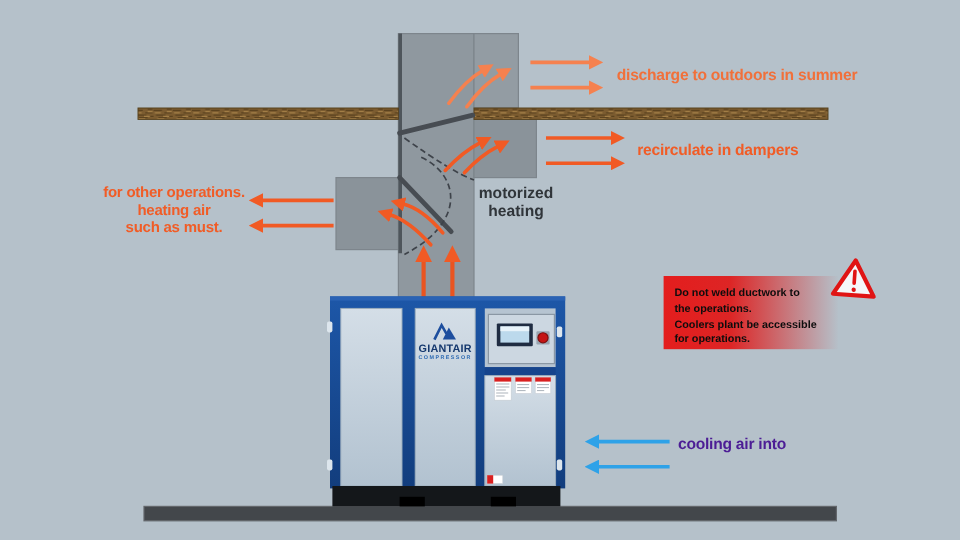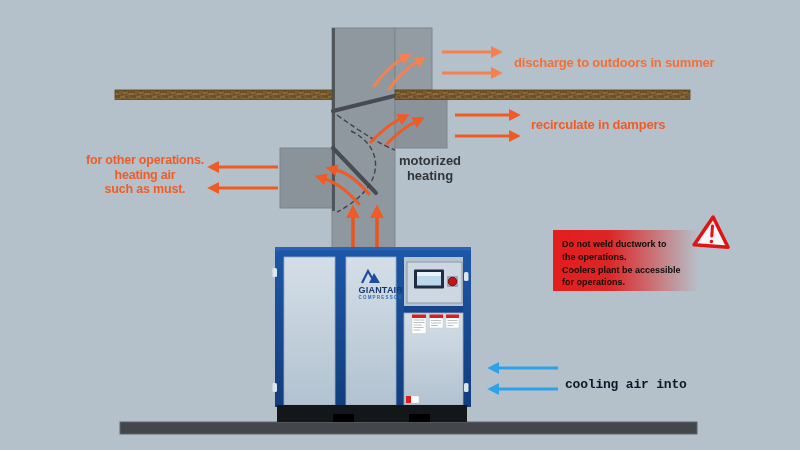--- a/index.html
+++ b/index.html
@@ -7,28 +7,28 @@
     position:relative;width:800px;height:450px;overflow:hidden;
     background:#b5c1ca;
     font-family:"Liberation Sans", sans-serif;
   }
   .stage svg.gfx{position:absolute;left:0;top:0;z-index:1;}
   .lbl{position:absolute;z-index:2;font-weight:bold;white-space:nowrap;}
   .lbl-discharge{left:514px;top:55px;font-size:13px;color:#f1703a;letter-spacing:-.2px;}
   .lbl-recirc{left:531px;top:117px;font-size:13px;color:#f15c26;letter-spacing:-.2px;}
   .lbl-heating{left:66px;top:153px;width:158px;text-align:center;font-size:12.5px;line-height:14.5px;color:#f15c26;letter-spacing:-.2px;white-space:normal;}
   .lbl-dampers{left:385px;top:153px;width:90px;text-align:center;font-size:13px;line-height:15px;color:#30353a;}
-  .lbl-cooling{left:565px;top:377px;font-size:13px;line-height:16px;color:#0f172a;letter-spacing:-.2px;font-family:Liberation Mono, monospace;}
+  .lbl-cooling{left:565px;top:362px;font-size:13px;line-height:16px;color:#4c1d95;letter-spacing:-.2px;}
   .warnbox{
     position:absolute;z-index:2;left:553px;top:202px;width:146px;height:61px;
     background:linear-gradient(to right,#e41d1d 0%,#dd2525 38%,rgba(179,189,198,0) 100%);
     padding:8px 0 0 9px;box-sizing:border-box;
     font-size:9px;line-height:12.8px;font-weight:bold;color:#0d0d0d;white-space:nowrap;margin-top:28px;
   }
-  .brand{position:absolute;z-index:2;left:339px;top:268px;width:64px;text-align:right;}
+  .brand{position:absolute;z-index:2;left:339px;top:268px;width:64px;text-align:center;}
   .brand svg{display:block;margin:0 auto 1px auto;}
   .brand-name{font-size:9px;font-weight:bold;color:#14386e;letter-spacing:.2px;line-height:10px;}
   .brand-sub{font-size:4.5px;font-weight:bold;color:#2f6cb3;letter-spacing:1.2px;line-height:6px;}
 </style>
 </head>
 <body>
 
 <div class="stage">
 
   <svg class="gfx" width="800" height="450" viewBox="0 0 800 450">

